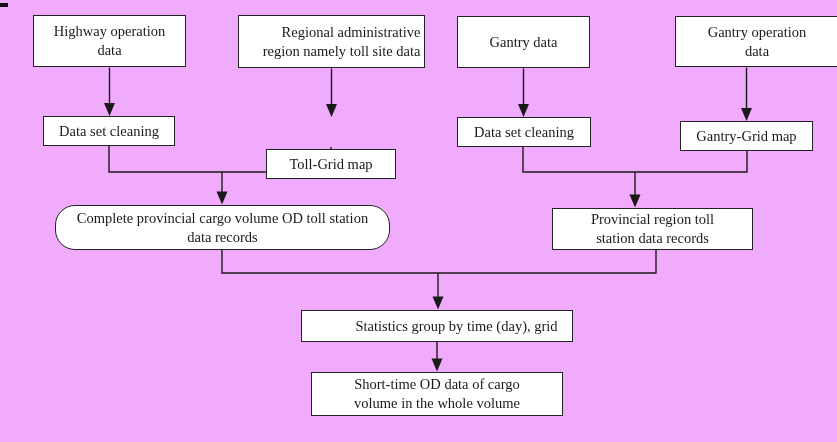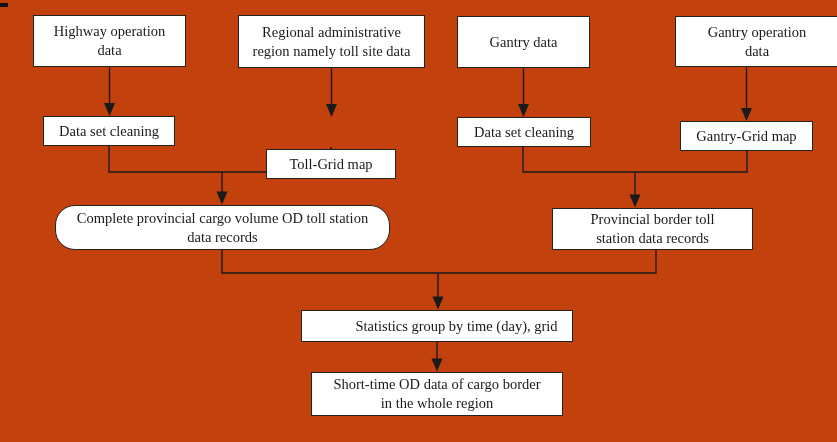--- a/index.html
+++ b/index.html
@@ -4,21 +4,21 @@
 <style>
   html, body {
     margin: 0;
     padding: 0;
     background: #ffffff;
   }
   .canvas {
     position: relative;
     width: 837px;
     height: 442px;
-    background: #c2410c;
+    background: #f0abfc;
     font-family: "Liberation Serif", "DejaVu Serif", serif;
     color: #1a1a1a;
     overflow: hidden;
   }
   .connectors {
     position: absolute;
     left: 0;
     top: 0;
     width: 837px;
     height: 442px;
@@ -33,21 +33,21 @@
     justify-content: center;
     text-align: center;
     font-size: 14.5px;
     line-height: 1.3;
   }
   .node .inner { display: inline-block; }
 
   .n-highway          { left: 33px;  top: 15px;  width: 153px; height: 52px; }
   .n-highway .inner   { max-width: 132px; }
   .n-regional         { left: 238px; top: 15px;  width: 187px; height: 53px; }
-  .n-regional .inner  { max-width: 178px; }
+  .n-regional .inner  { max-width: 178px; text-align: right; }
   .n-gantry-data      { left: 457px; top: 16px;  width: 133px; height: 52px; white-space: nowrap; }
   .n-gantry-op        { left: 675px; top: 16px;  width: 164px; height: 51px; }
   .n-gantry-op .inner { max-width: 122px; }
   .n-clean-left       { left: 43px;  top: 116px; width: 132px; height: 30px; white-space: nowrap; }
   .n-toll-grid        { left: 266px; top: 117px; width: 130px; height: 30px; white-space: nowrap; margin-top: 32px; }
   .n-clean-right      { left: 457px; top: 117px; width: 134px; height: 30px; white-space: nowrap; }
   .n-gantry-grid      { left: 680px; top: 121px; width: 133px; height: 30px; white-space: nowrap; align-items: center; }
   .n-complete         { left: 55px;  top: 205px; width: 335px; height: 45px; border-radius: 20px; }
   .n-complete .inner  { max-width: 305px; }
   .n-border           { left: 552px; top: 208px; width: 201px; height: 42px; }
@@ -129,26 +129,26 @@
 
   <div class="node n-gantry-grid">
     <span class="inner">Gantry-Grid map</span>
   </div>
 
   <div class="node n-complete">
     <span class="inner">Complete provincial cargo volume OD toll station data records</span>
   </div>
 
   <div class="node n-border">
-    <span class="inner">Provincial border toll station data records</span>
+    <span class="inner">Provincial region toll station data records</span>
   </div>
 
   <div class="node n-stats">
     <span class="inner">Statistics group by  time (day), grid</span>
   </div>
 
   <div class="node n-short">
-    <span class="inner">Short-time OD data of cargo border in the whole region</span>
+    <span class="inner">Short-time OD data of cargo volume in the whole volume</span>
   </div>
 
   <div class="artifact"></div>
 
 </div>
 
 </body></html>

